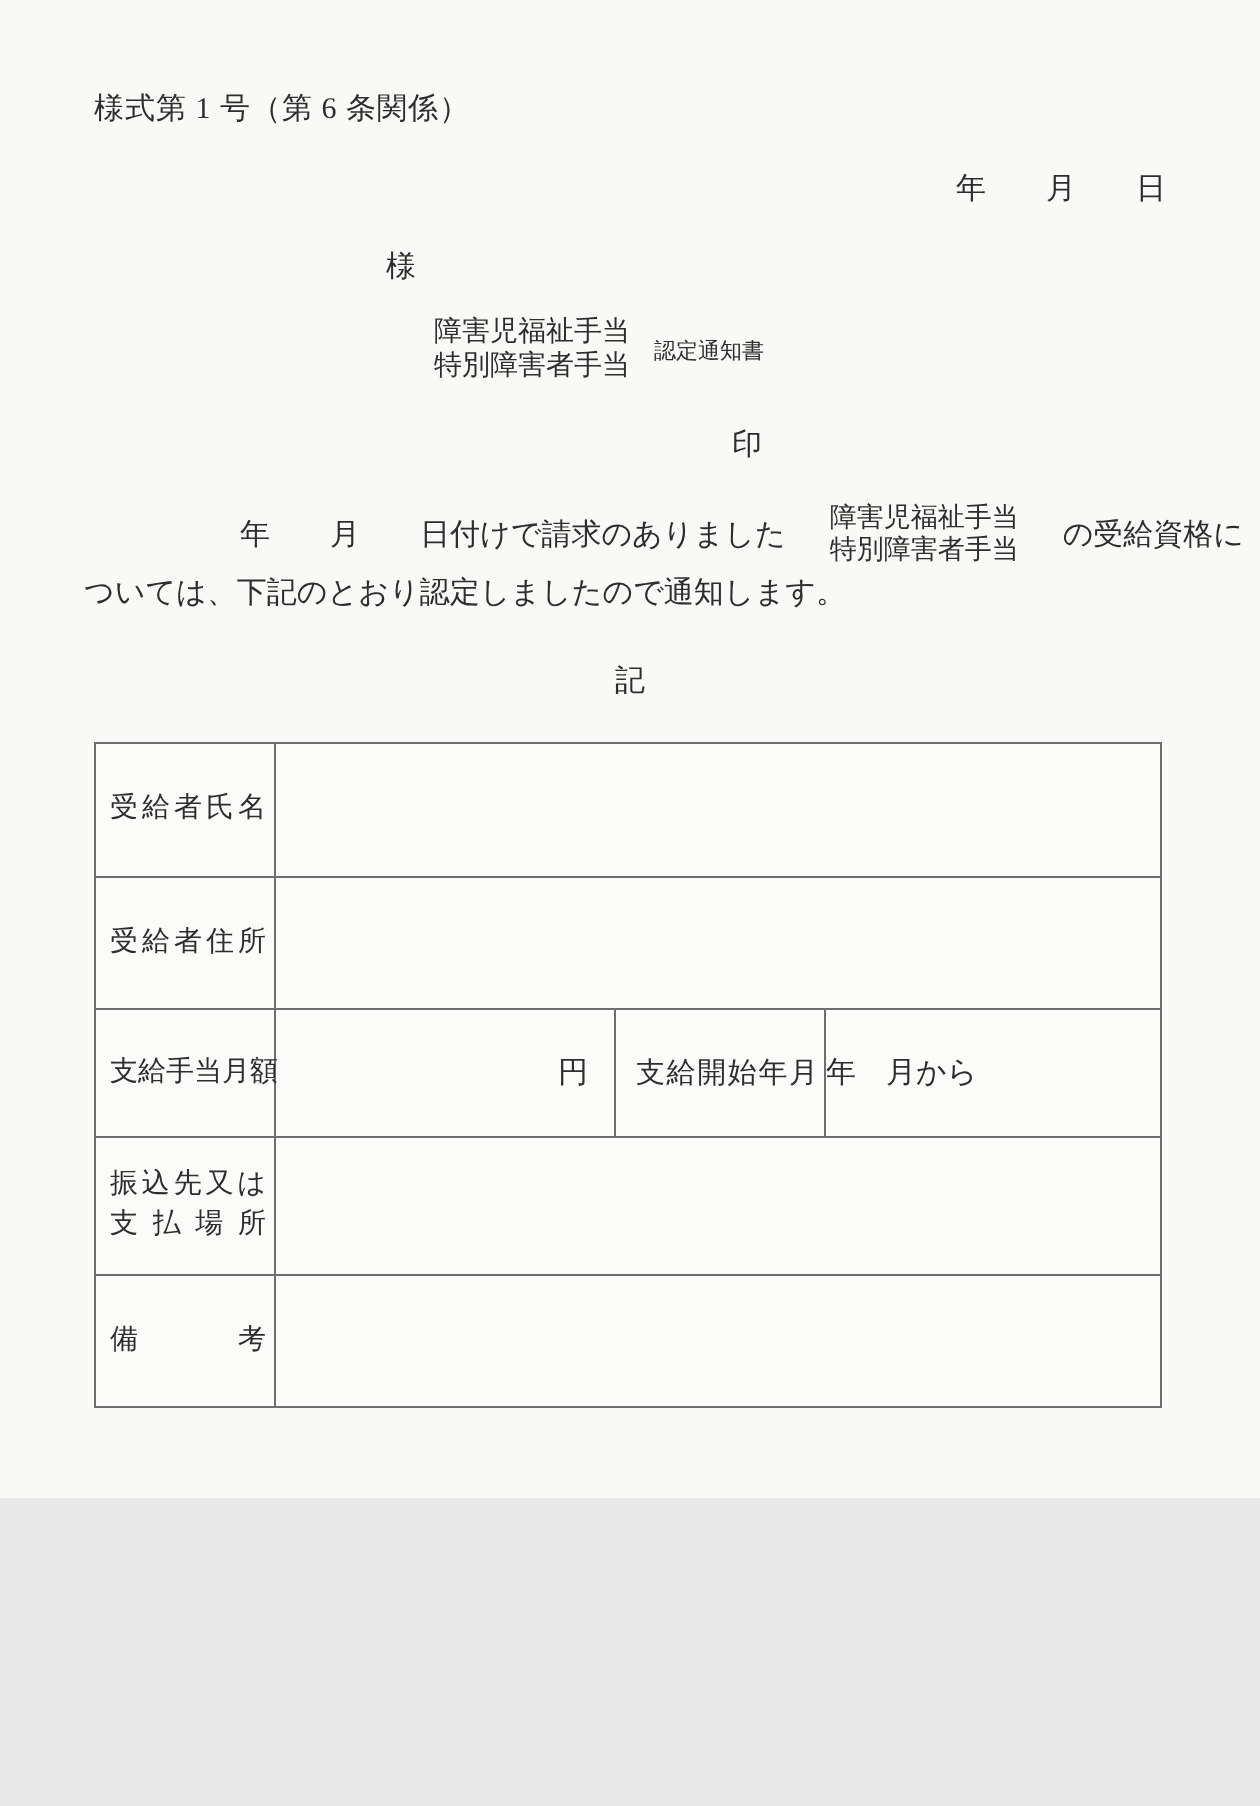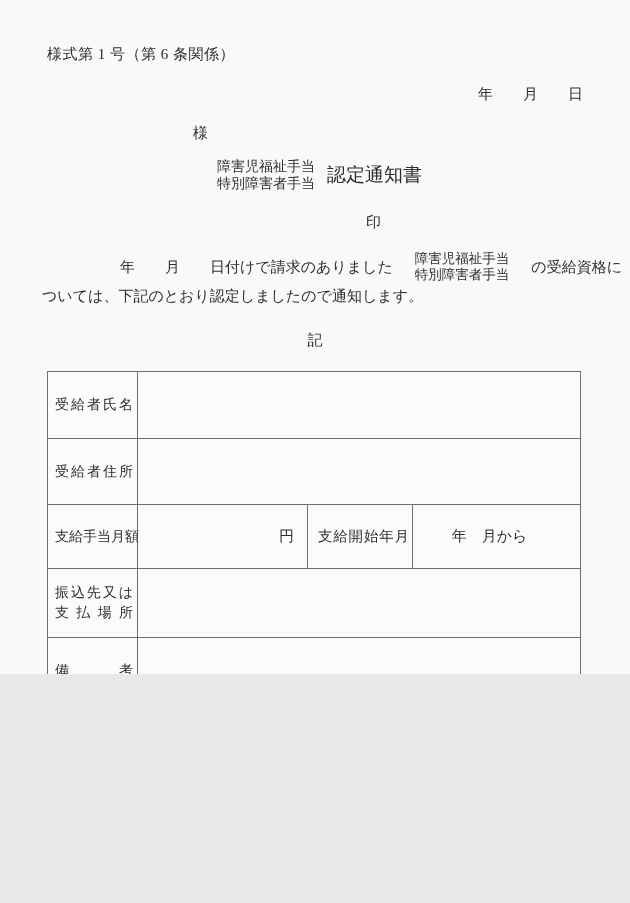--- a/index.html
+++ b/index.html
@@ -1,37 +1,37 @@
 <!DOCTYPE html>
 <html><head>
 <meta charset="utf-8">
 <style>
   * { margin: 0; padding: 0; box-sizing: border-box; }
   html, body { background: #e8e8e8; }
   .page {
     position: relative;
     width: 630px;
-    height: 674px;
+    height: 749px;
     background: #f9f9f7;
     color: #2d2d2d;
     font-family: "Liberation Serif", "DejaVu Serif", serif;
     font-size: 15px;
     overflow: hidden;
   }
   .form-number { position: absolute; left: 47px; top: 45px; letter-spacing: 0.5px; }
   .issue-date  { position: absolute; left: 478px; top: 85px; }
   .addressee   { position: absolute; left: 193px; top: 124px; }
 
   .title-row {
     position: absolute; left: 217px; top: 158px;
     display: flex; align-items: center; gap: 12px;
   }
   .fraction { display: flex; flex-direction: column; font-size: 14px; line-height: 17px; }
   .fraction.small { font-size: 13.5px; line-height: 16px; }
-  .title-suffix { font-size: 19px; }
+  .title-suffix { font-size: 11px; }
 
   .issuer-row { position: absolute; left: 366px; top: 213px; display: flex; gap: 16px; }
 
   .body-line1 {
     position: absolute; left: 120px; top: 251px;
     display: flex; align-items: center; gap: 22px;
     white-space: nowrap;
   }
   .body-line2 { position: absolute; left: 42px; top: 287px; }
   .record-heading { position: absolute; left: 0; top: 331px; width: 630px; text-align: center; }
@@ -41,21 +41,21 @@
     width: 533px; border-collapse: collapse; table-layout: fixed;
     background: #fbfbfa;
   }
   .main-table td { border: 1px solid #6e6e6e; vertical-align: middle; }
   .label-cell { padding-left: 7px; }
   .label-box { width: 78px; font-size: 14px; line-height: 20px; }
   .justify-chars { display: flex; justify-content: space-between; }
   .amount-cell { text-align: right; padding-right: 13px; }
   .start-label-cell { padding-left: 10px; }
   .start-label-box { width: 91px; font-size: 14.5px; }
-  .period-cell { text-align: center; padding-right: 14px; font-family: Liberation Mono, monospace; }
+  .period-cell { text-align: left; padding-right: 14px; font-family: Liberation Mono, monospace; }
   tr.r1 td { height: 67px; }
   tr.r2 td { height: 66px; }
   tr.r3 td { height: 64px; }
   tr.r4 td { height: 69px; }
   tr.r5 td { height: 66px; }
 </style>
 </head>
 <body>
 
 <div class="page">

